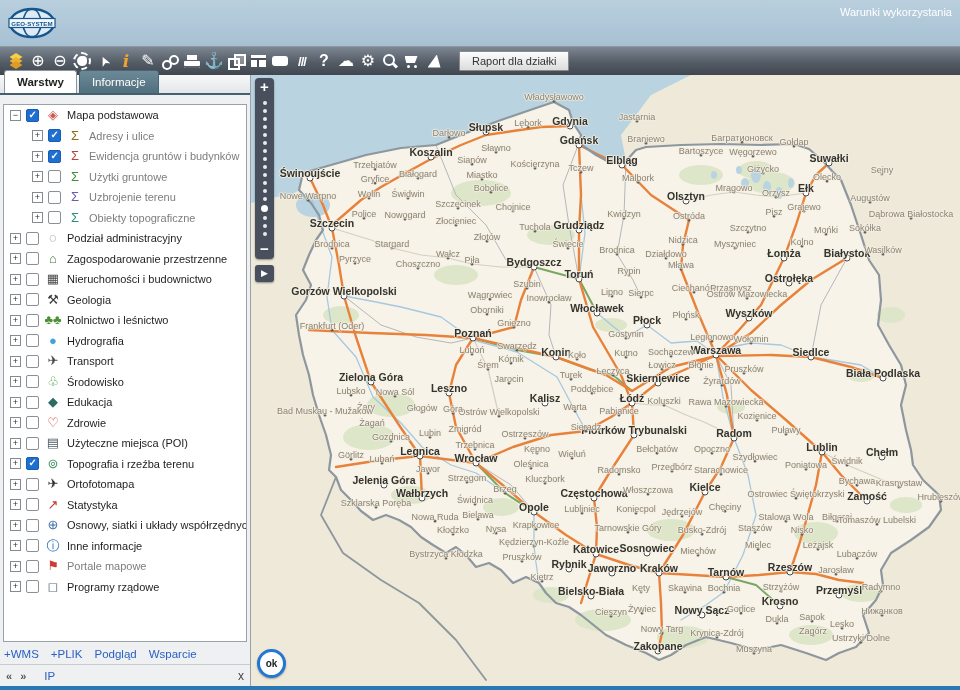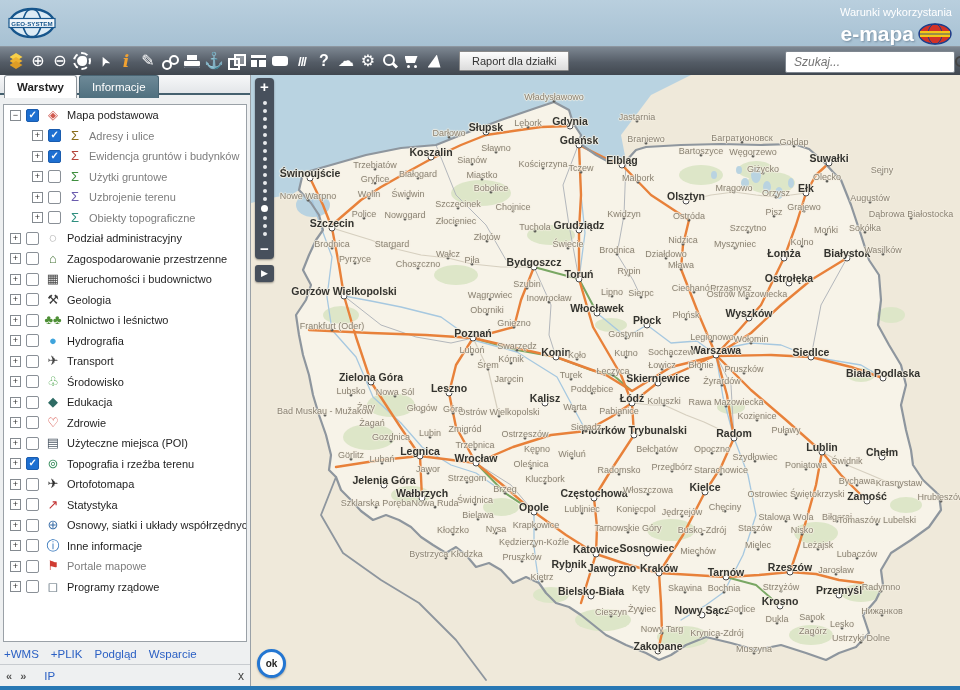--- a/index.html
+++ b/index.html
@@ -74,21 +74,21 @@
   .search input{flex:1;border:none;outline:none;height:16px;margin-left:6px;font-size:12px;
     font-style:italic;color:#555;font-family:"Liberation Sans",sans-serif;background:transparent;}
   .search .mag{position:relative;width:16px;height:16px;margin-right:4px;}
   .search .mag .r{position:absolute;top:2px;left:2px;width:7px;height:7px;border:2px solid #444;border-radius:50%;}
 
   
   .sidebar{position:absolute;left:0;top:75px;width:251px;height:611px;background:#eef0f1;
     border-right:1px solid #9aa1a7;box-sizing:border-box;}
   .tabs{position:absolute;left:0;top:0;width:100%;height:20px;
     background:linear-gradient(#f7f8f9,#e3e6e9);border-bottom:2px solid #44606e;box-sizing:border-box;
-    display:flex;align-items:flex-start;padding-left:4px;}
+    display:flex;align-items:flex-end;padding-left:4px;}
   .tab{height:22px;line-height:22px;padding:0 12px;font-size:11.5px;margin-right:2px;
     border-radius:3px 3px 0 0;cursor:pointer;}
   .tab.active{background:#fff;border:1px solid #8d949a;border-bottom:none;color:#222;font-weight:bold;}
   .tab.inactive{background:linear-gradient(#6d8997,#50707f);color:#fff;border:1px solid #4a6573;border-bottom:none;}
   .tree-wrap{position:absolute;left:3px;right:3px;top:29px;bottom:44px;background:#fff;
     border:1px solid #9aa1a7;overflow:hidden;}
   .trow{display:flex;align-items:center;height:20.5px;gap:5px;}
   .trow.lvl0{padding-left:6px;}
   .trow.lvl1{padding-left:28px;}
   .exp{width:9px;height:9px;box-sizing:content-box;border:1px solid #848a90;background:#fff;
@@ -152,29 +152,20 @@
   <div class="header">
     <svg class="logo" width="48" height="32" viewBox="0 0 48 32">
       <ellipse cx="24" cy="16" rx="22" ry="14" fill="#dcebf5" stroke="#17568c" stroke-width="2.4"></ellipse>
       <ellipse cx="24" cy="16" rx="9" ry="14" fill="none" stroke="#17568c" stroke-width="1.6"></ellipse>
       <line x1="2" y1="16" x2="46" y2="16" stroke="#17568c" stroke-width="1.4"></line>
       <rect x="1" y="11.5" width="46" height="9" fill="#f2f7fb" stroke="#17568c" stroke-width="1.2"></rect>
       <text x="24" y="18.6" text-anchor="middle" font-size="6.2" font-weight="bold" fill="#17568c" font-family="Liberation Sans, sans-serif">GEO-SYSTEM</text>
     </svg>
     <div class="hdr-right">
       <a class="terms">Warunki wykorzystania</a>
-      <div class="brand">
-        <span>e-mapa</span>
-        <svg width="34" height="22" viewBox="0 0 34 22">
-          <ellipse cx="17" cy="11" rx="16" ry="10" fill="#d23227" stroke="#1a3e8c" stroke-width="1.4"></ellipse>
-          <ellipse cx="17" cy="11" rx="7" ry="10" fill="none" stroke="#1a3e8c" stroke-width="1"></ellipse>
-          <rect x="2" y="8" width="30" height="6" fill="#f4c618"></rect>
-          <line x1="1" y1="11" x2="33" y2="11" stroke="#1a3e8c" stroke-width="0.8"></line>
-        </svg>
-      </div>
     </div>
   </div>
 
   <div class="toolbar">
     <div class="tools">
         <div class="tool">
           <span class="ci ci-layers">
             <i></i>
             <i></i>
             <i></i>
@@ -248,26 +239,20 @@
             <i class="b"></i>
             <i class="w1"></i>
             <i class="w2"></i>
           </span>
         </div>
         <div class="tool">
           <span class="ci ci-sail"></span>
         </div>
       </div>
     <button class="report-btn">Raport dla działki</button>
-    <div class="search">
-      <input placeholder="Szukaj..." style="">
-      <span class="mag">
-          <i class="r"></i>
-        </span>
-    </div>
   </div>
 
   <aside class="sidebar">
     <div class="tabs">
         <div class="tab active">Warstwy</div>
         <div class="tab inactive">Informacje</div>
       </div>
     <div class="tree-wrap">
       <div class="tree">
           <div class="trow lvl0">
@@ -736,21 +721,21 @@
           <span>Darłowo</span>
         </div>
         <div class="city town" style="left: 245px; top: 77px;">
           <div class="dot"></div>
           <span>Sławno</span>
         </div>
         <div class="city town" style="left: 221px; top: 89px;">
           <div class="dot"></div>
           <span>Sianów</span>
         </div>
-        <div class="city town" style="left: 292px; top: 93px;">
+        <div class="city town" style="left: 284px; top: 93px;">
           <div class="dot"></div>
           <span>Kościerzyna</span>
         </div>
         <div class="city town" style="left: 330px; top: 97px;">
           <div class="dot"></div>
           <span>Tczew</span>
         </div>
         <div class="city town" style="left: 387px; top: 107px;">
           <div class="dot"></div>
           <span>Malbork</span>
@@ -1364,21 +1349,21 @@
           <span>Brzeg</span>
         </div>
         <div class="city town" style="left: 224px; top: 429px;">
           <div class="dot"></div>
           <span>Świdnica</span>
         </div>
         <div class="city town" style="left: 227px; top: 444px;">
           <div class="dot"></div>
           <span>Bielawa</span>
         </div>
-        <div class="city town" style="left: 184px; top: 432px; text-align: right;">
+        <div class="city town" style="left: 184px; top: 446px; text-align: right;">
           <div class="dot"></div>
           <span>Nowa Ruda</span>
         </div>
         <div class="city town" style="left: 202px; top: 459px;">
           <div class="dot"></div>
           <span>Kłodzko</span>
         </div>
         <div class="city town" style="left: 245px; top: 458px;">
           <div class="dot"></div>
           <span>Nysa</span>

